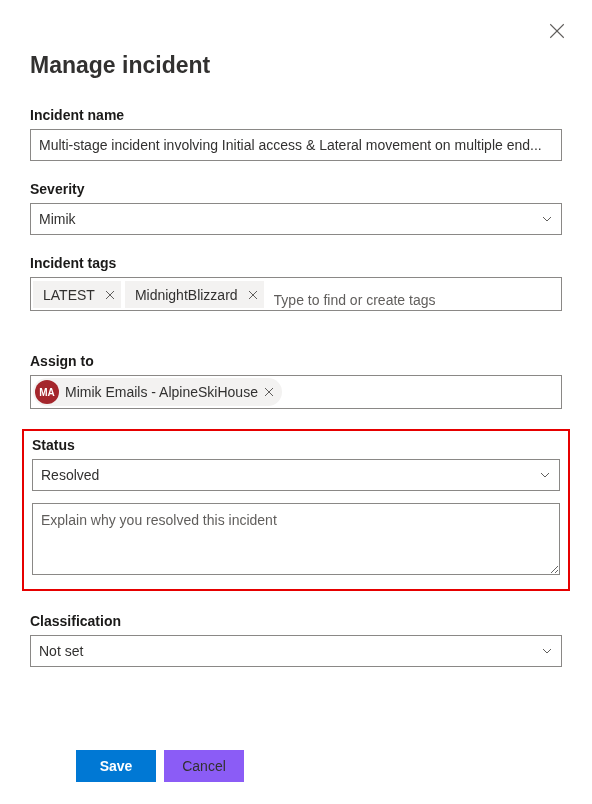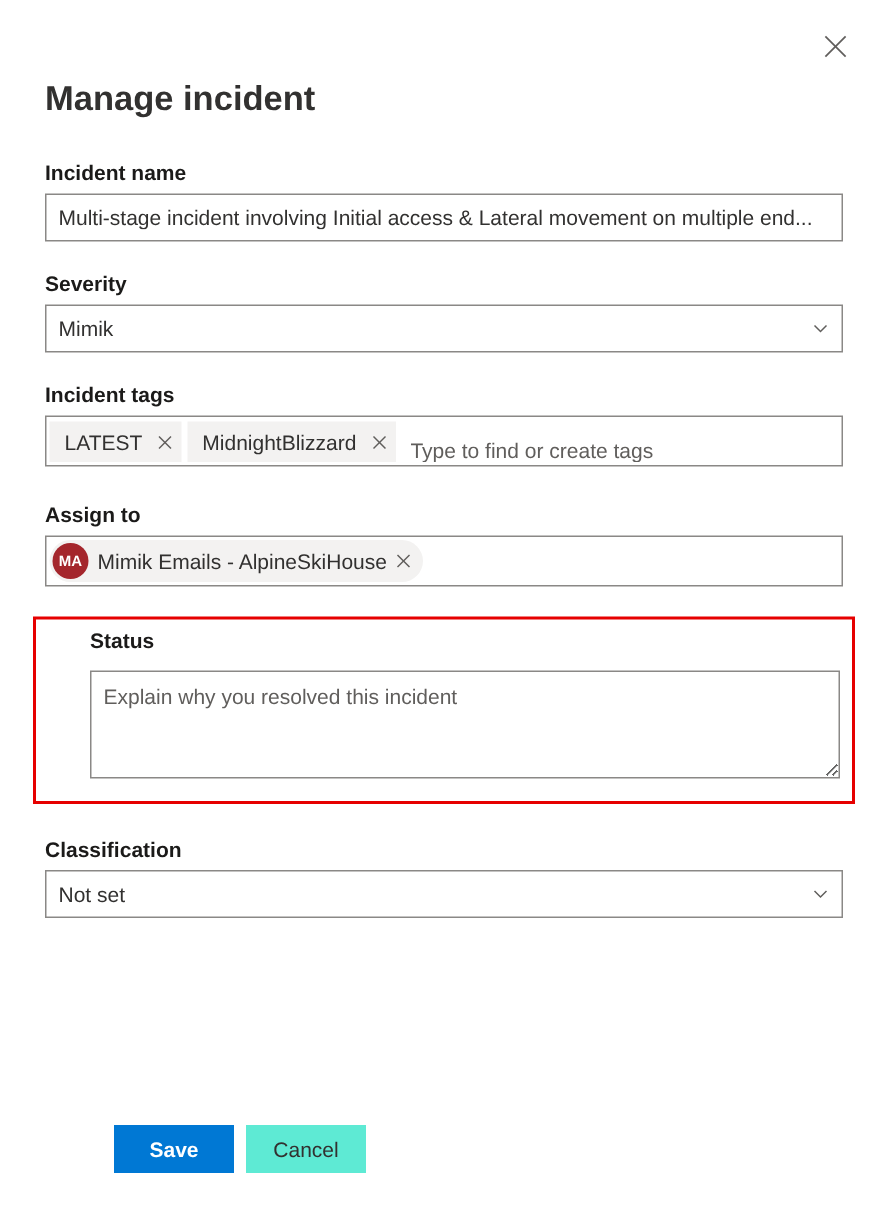--- a/index.html
+++ b/index.html
@@ -19,21 +19,21 @@
       cursor: pointer;
       color: #605e5c;
     }
     h1.title {
       font-size: 23px;
       font-weight: 700;
       margin-top: 34px;
       margin-bottom: 28px;
     }
     .field { margin-bottom: 20px; }
-    .field.tags-field { margin-bottom: 24px; }
+    .field.tags-field { margin-bottom: 42px; }
     .label {
       font-size: 14px;
       font-weight: 600;
       color: #1b1a19;
       display: block;
       margin-bottom: 6px;
     }
     .input-text {
       width: 100%;
       height: 32px;
@@ -122,21 +122,21 @@
     }
     .persona-chip .chev-x { width:10px; height:10px; color:#605e5c; cursor:pointer; }
     .highlight-group {
       position: relative;
       margin-left: -8px;
       margin-right: -8px;
       padding: 6px 8px 10px 8px;
       border: 2px solid #e60000;
       margin-bottom: 22px;
     }
-    .highlight-group .field { margin-bottom: 12px; margin-left: 28px; }
+    .highlight-group .field { margin-bottom: 12px; }
     .highlight-group .field:last-child { margin-bottom: 0; }
     .textarea {
       width: 100%;
       height: 72px;
       border: 1px solid #8a8886;
       padding: 8px;
       font-size: 14px;
       font-family: inherit;
       resize: both;
       color: #323130;
@@ -153,21 +153,21 @@
     .btn {
       height: 32px;
       min-width: 80px;
       border: none;
       font-size: 14px;
       font-family: inherit;
       cursor: pointer;
       padding: 0 18px;
     }
     .btn-primary { background: #0078d4; color: #fff; font-weight: 600; }
-    .btn-default { background: #5eead4; color: #323130; }
+    .btn-default { background: #8b5cf6; color: #323130; }
   </style>
 </head>
 <body>
 
 <div class="close-x">
   <svg viewBox="0 0 16 16" stroke="currentColor" stroke-width="1" fill="none">
       <line x1="2" y1="2" x2="14" y2="14"></line>
       <line x1="14" y1="2" x2="2" y2="14"></line>
     </svg>
 </div>
@@ -220,20 +220,26 @@
           <line x1="1" y1="1" x2="9" y2="9"></line>
           <line x1="9" y1="1" x2="1" y2="9"></line>
         </svg>
     </span>
   </div>
 </div>
 
 <div class="highlight-group">
   <div class="field">
     <label class="label">Status</label>
+    <div class="dropdown">
+      <span>Resolved</span>
+      <svg class="chev" viewBox="0 0 12 12" fill="none" stroke="currentColor" stroke-width="1">
+          <polyline points="2,4 6,8 10,4"></polyline>
+        </svg>
+    </div>
   </div>
   <div class="field">
     <textarea class="textarea" placeholder="Explain why you resolved this incident" style=""></textarea>
   </div>
 </div>
 
 <div class="field">
   <label class="label">Classification</label>
   <div class="dropdown">
     <span>Not set</span>

